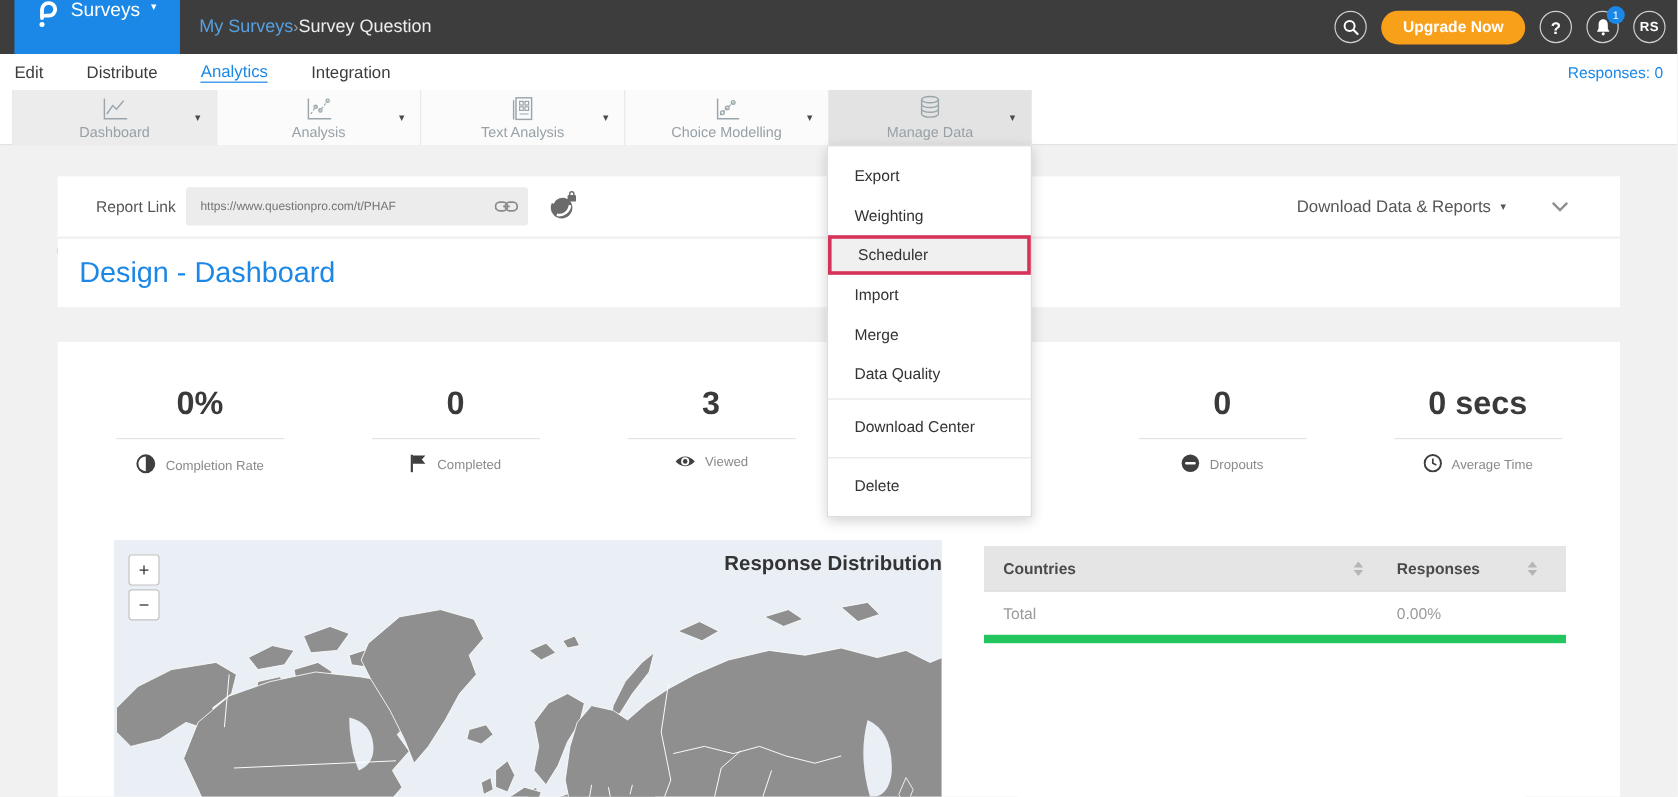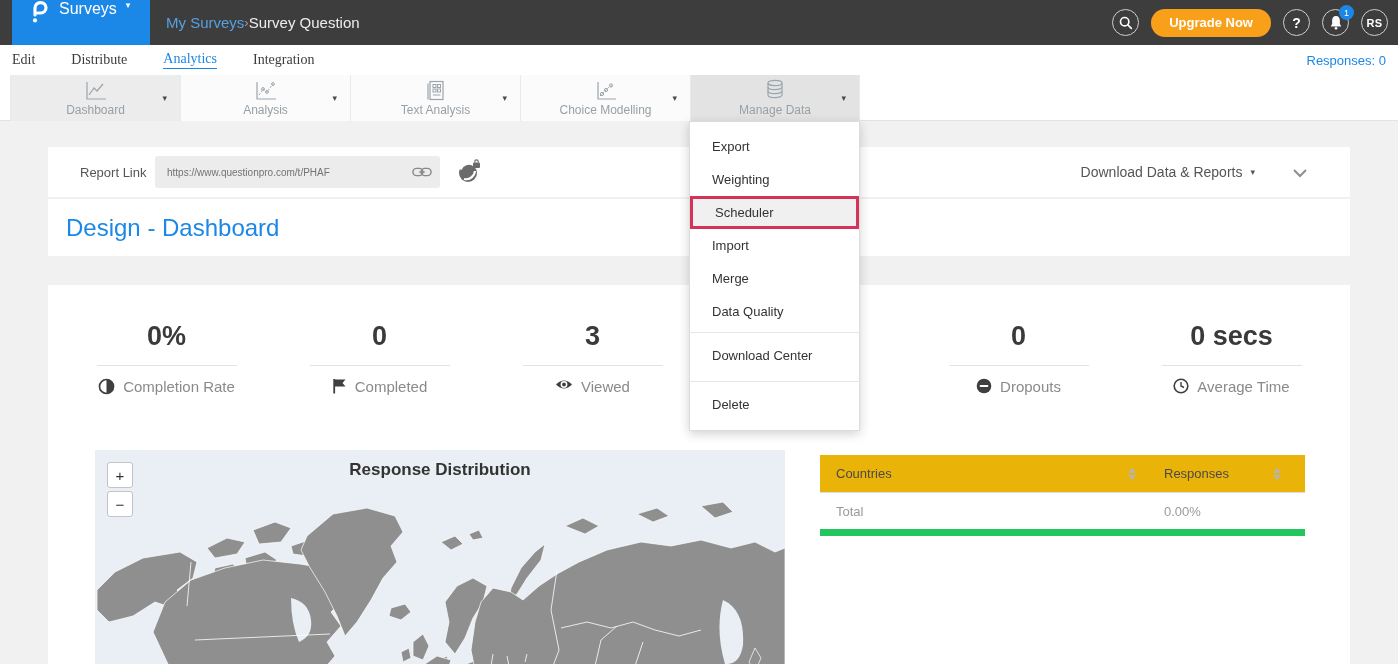--- a/index.html
+++ b/index.html
@@ -21,21 +21,21 @@
     display:flex; align-items:center; justify-content:center; cursor:pointer; position:relative; flex:none; }
   .circle-btn .q { font-size:14px; font-weight:bold; }
   .avatar { font-size:11px; font-weight:bold; letter-spacing:.3px; }
   .upgrade-btn { height:28px; padding:0 18px; border:none; border-radius:14px; background:#f9a01b; color:#fff;
     font-size:13px; font-weight:bold; font-family:inherit; cursor:pointer; }
   .badge { position:absolute; top:-5px; right:-6px; min-width:15px; height:15px; border-radius:50%;
     background:#1b87e6; color:#fff; font-size:9px; display:flex; align-items:center; justify-content:center; }
 
   
   .nav-row { position:absolute; top:45px; left:0; width:100%; height:30px; background:#fff; z-index:19; }
-  .nav-items { position:absolute; left:12px; top:0; height:30px; display:flex; gap:36px; align-items:center;font-family:Liberation Serif, serif; }
+  .nav-items { position:absolute; left:12px; top:0; height:30px; display:flex; gap:36px; align-items:center; }
   .nav-item { font-size:14px; color:#3c3c3c; cursor:pointer; padding-bottom:1px; }
   .nav-item.active { color:#1b87e6; border-bottom:1px solid #1b87e6; }
   .responses { position:absolute; right:12px; top:0; height:30px; display:flex; align-items:center;
     color:#1b87e6; font-size:13px; }
 
   
   .toolbar { position:absolute; top:75px; left:0; width:100%; height:46px; background:#fff;
     border-bottom:1px solid #e2e2e2; z-index:18; }
   .tabs { position:absolute; left:10px; top:0; height:46px; display:flex; }
   .tab { width:170px; height:46px; position:relative; background:#fbfbfb; border-left:1px solid #eaeaea;
@@ -77,36 +77,36 @@
     display:flex; align-items:center; padding-left:18px; }
   .page-title { color:#1b87e6; font-size:24px; }
 
   
   .main-card { position:absolute; left:48px; top:285px; width:1302px; height:600px; background:#fff; }
   .stats { position:absolute; left:12px; top:36px; width:1278px; display:flex; }
   .stat { flex:1; text-align:center; }
   .stat.is-empty { visibility:hidden; }
   .stat-value { font-size:27px; font-weight:bold; color:#3a3a3a; }
   .stat-divider { width:140px; height:1px; background:#e3e3e3; margin:13px auto 12px; }
-  .stat-label { display:flex; align-items:flex-start; justify-content:center; gap:8px; font-size:15px; color:#8a8a8a; }
+  .stat-label { display:flex; align-items:flex-end; justify-content:center; gap:8px; font-size:11px; color:#8a8a8a; }
   .stat-label svg { flex:none; }
 
   
   .map { position:absolute; left:47px; top:165px; width:690px; height:330px; background:#e9eff4; overflow:hidden; }
   .map svg.world { position:absolute; left:0; top:0; }
-  .map-title { position:absolute; left:0; top:10px; width:100%; text-align:center; font-size:17px; font-weight:bold;
+  .map-title { position:absolute; left:0; top:10px; width:100%; text-align:right; font-size:17px; font-weight:bold;
     color:#333; z-index:3; }
   .zoom-controls { position:absolute; left:12px; top:12px; z-index:4; display:flex; flex-direction:column; gap:3px; }
   .zoom-btn { width:26px; height:26px; background:#fff; border:1px solid #c4c4c4; border-radius:3px;
     font-size:15px; color:#333; font-family:inherit; cursor:pointer; line-height:1; }
 
   
   .country-table { position:absolute; left:772px; top:170px; width:485px; font-size:13px; }
-  .thead { height:38px; background:#eab308; border-bottom:1px solid #ddd; display:flex; align-items:center;
-    font-weight:normal; color:#4a4a4a; }
+  .thead { height:38px; background:#e5e5e5; border-bottom:1px solid #ddd; display:flex; align-items:center;
+    font-weight:bold; color:#4a4a4a; }
   .trow { height:43px; border-bottom:7px solid #22c55e; display:flex; align-items:center; color:#9a9a9a; }
   .col-country { width:330px; padding-left:16px; display:flex; align-items:center; justify-content:space-between; }
   .col-resp { flex:1; padding-left:14px; display:flex; align-items:center; justify-content:space-between;
     padding-right:10px; }
   .sort-icon { display:inline-flex; flex-direction:column; align-items:center; gap:2px; cursor:pointer;
     margin-right:14px; }
   .sort-icon .t-up { width:0; height:0; border-left:4px solid transparent; border-right:4px solid transparent;
     border-bottom:5px solid #b5b5b5; }
   .sort-icon .t-dn { width:0; height:0; border-left:4px solid transparent; border-right:4px solid transparent;
     border-top:5px solid #b5b5b5; }

